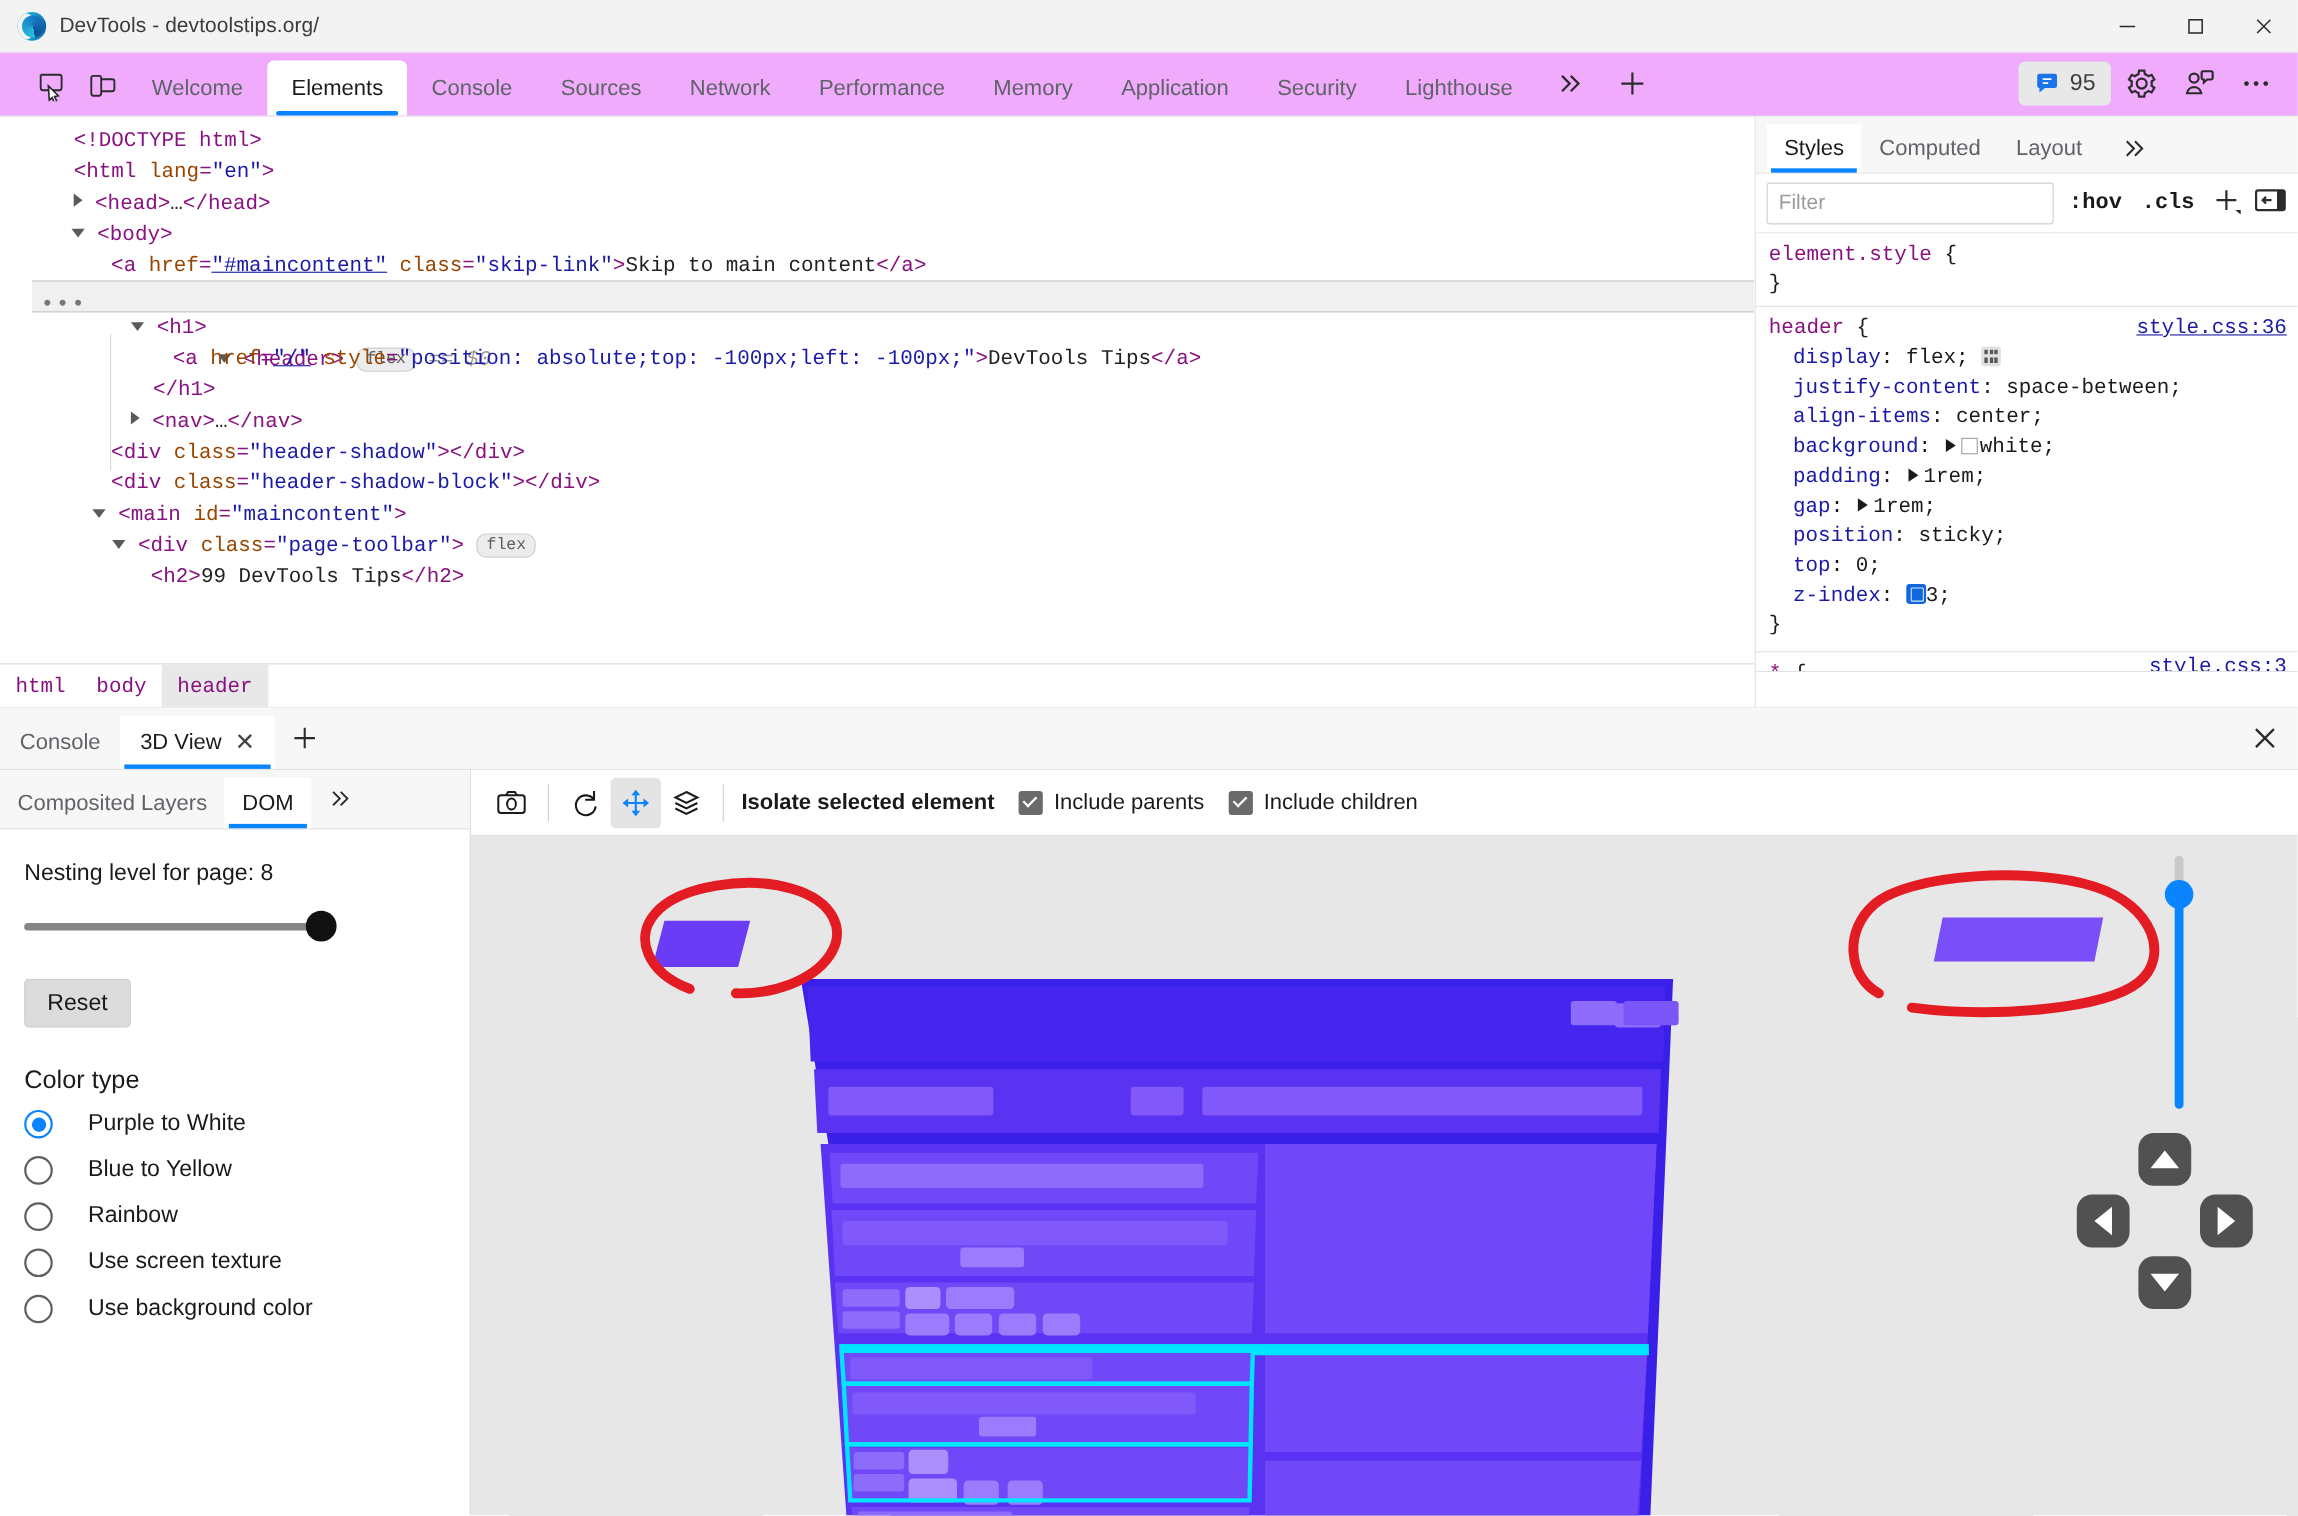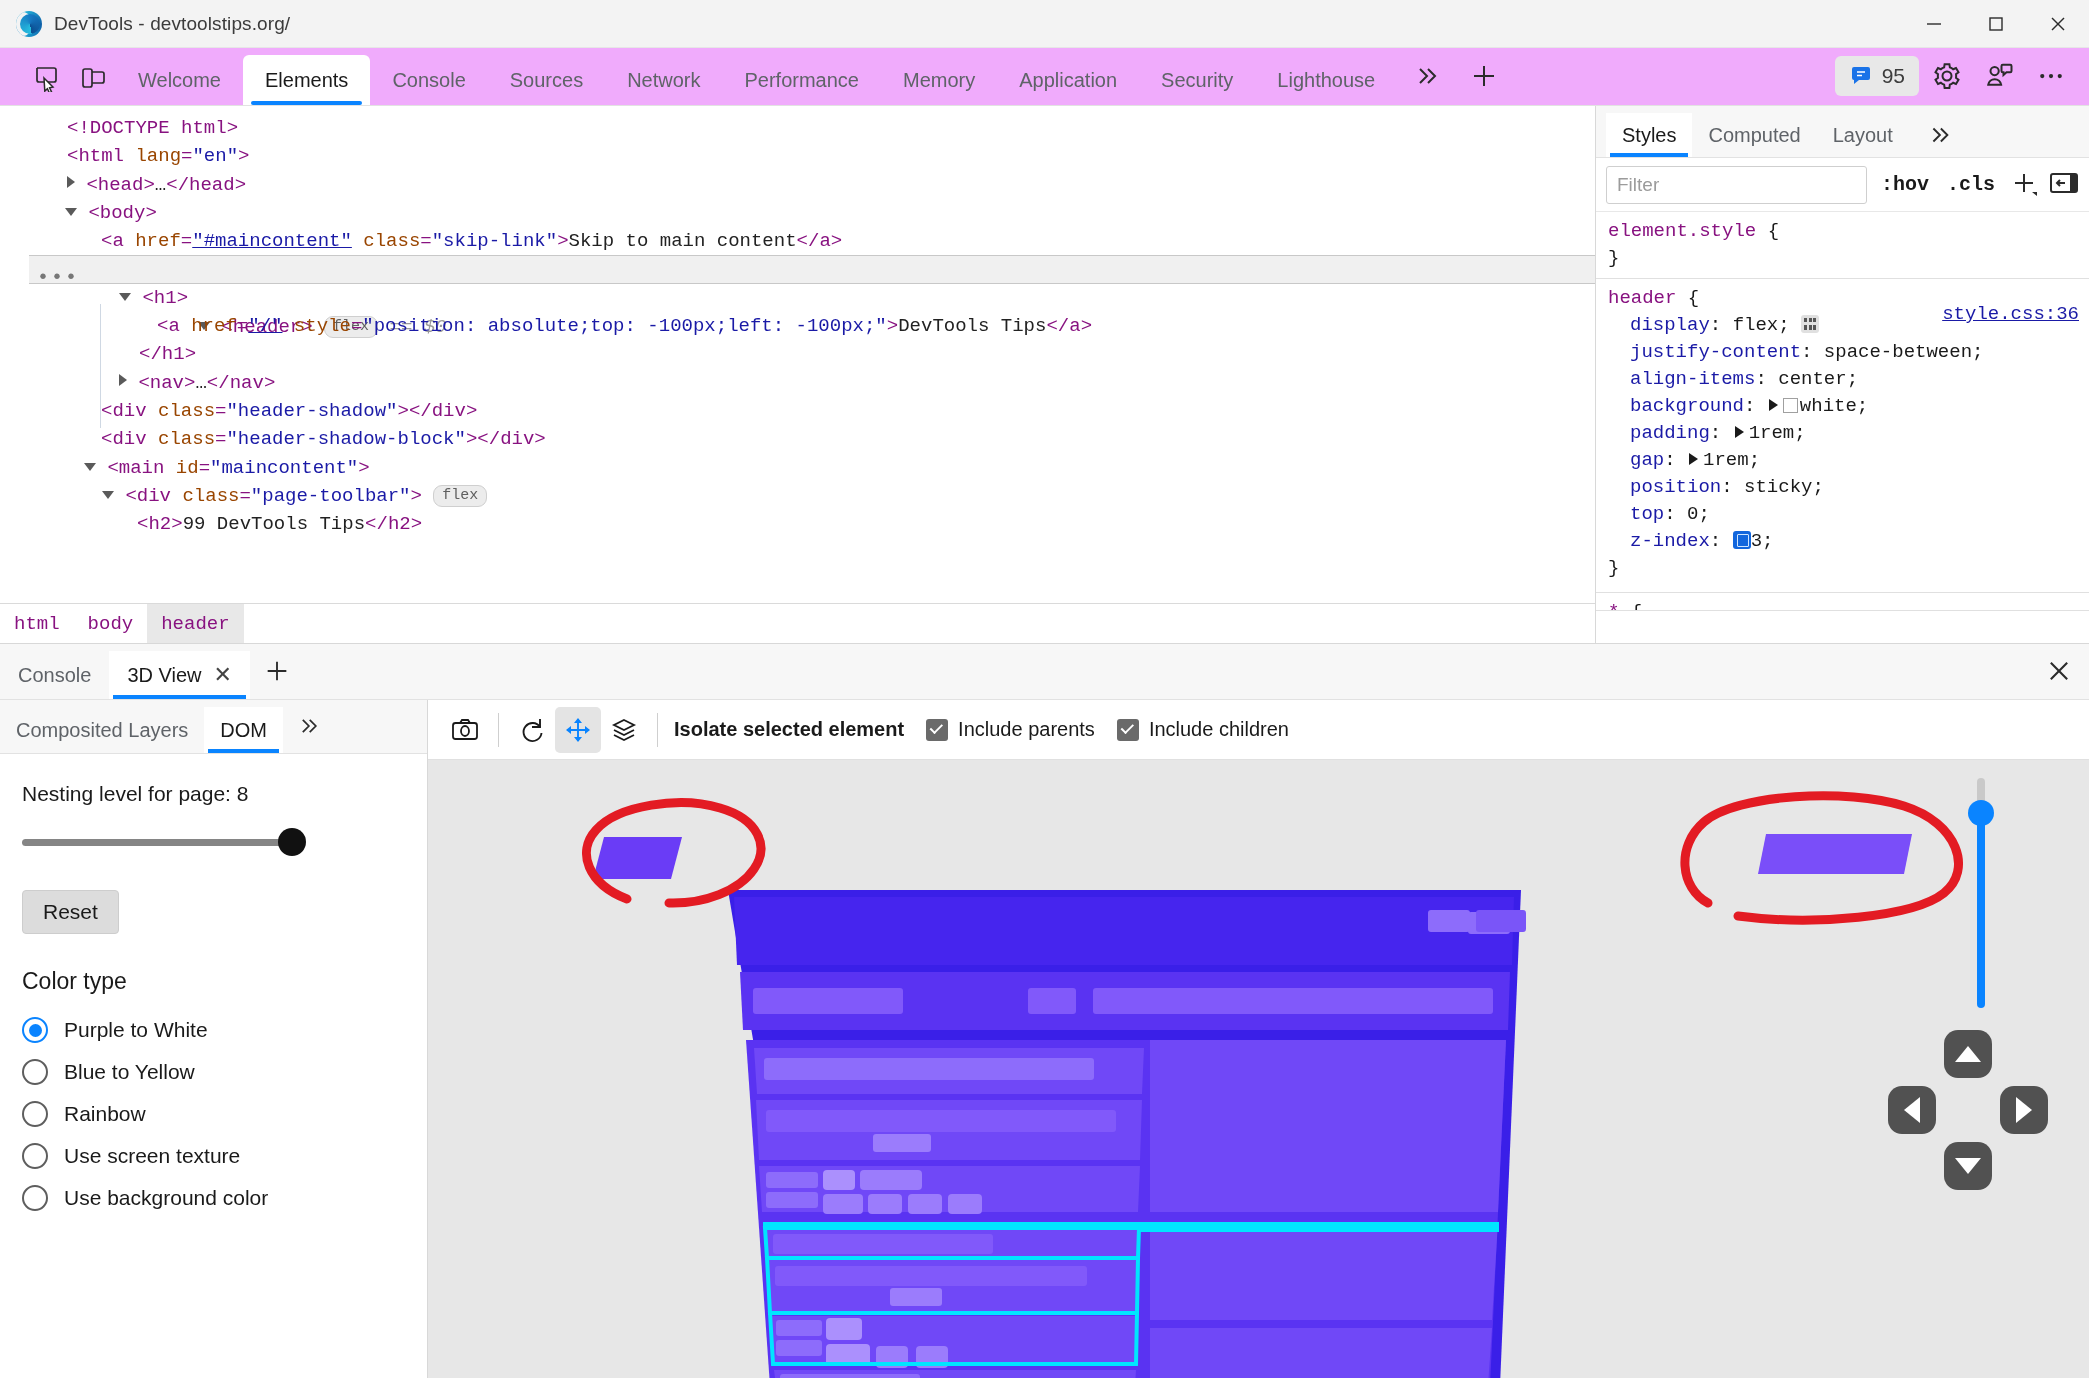--- a/index.html
+++ b/index.html
@@ -105,21 +105,21 @@
   .filter-input {
     flex:1; height:38px; border:1px solid #cfcfcf; border-radius:3px; background:#fff;
     font-size:19px; color:#9b9b9b; padding:0 10px; display:flex; align-items:center;
   }
   .tgl { font-family:"Liberation Mono", monospace; font-size:20px; color:#1a1a1a; font-weight:bold; padding:0 4px;}
   .styles-body { flex:1; overflow:hidden; font-family:"Liberation Mono", monospace; font-size:19px; line-height:27px; }
   .rule { border-bottom:1px solid #e0e0e0; padding: 6px 0 6px 12px; position:relative;}
   .sel-name { color:#881280; }
   .prop { color:#1a1aa6; padding-left:22px; }
   .pval { color:#1a1a1a; }
-  .srclink { position:absolute; right:10px; top:6px; color:#1a1aa6; text-decoration:underline; font-size:19px;margin-top:16px;}
+  .srclink { position:absolute; right:10px; top:6px; color:#1a1aa6; text-decoration:underline; font-size:19px;}
   .sw-white { display:inline-block; width:15px; height:15px; border:1px solid #a0a0a0; background:#fff; vertical-align:-2px; margin-right:2px;}
   .arrow-r { display:inline-block; width:0;height:0; border-left:9px solid #1a1a1a; border-top:6px solid transparent; border-bottom:6px solid transparent; vertical-align:0px; margin:0 5px 0 2px;}
   .flexbadge { display:inline-block; width:18px;height:18px;background:#e0e0e0;border-radius:3px;vertical-align:-3px; position:relative;}
   .flexbadge:before{content:"";position:absolute;left:3px;top:3px;width:12px;height:12px;
     background:
       linear-gradient(#555,#555) 0 0/3px 4px no-repeat,
       linear-gradient(#555,#555) 4.5px 0/3px 4px no-repeat,
       linear-gradient(#555,#555) 9px 0/3px 4px no-repeat,
       linear-gradient(#555,#555) 0 7px/3px 5px no-repeat,
       linear-gradient(#555,#555) 4.5px 7px/3px 5px no-repeat,
@@ -147,21 +147,21 @@
   .v3-controls { padding: 28px 22px; }
   .ctl-label { font-size:21px; color:#1a1a1a; margin-bottom:22px; }
   .slider-row { position:relative; height:28px; margin-bottom: 34px; }
   .slider-track { position:absolute; left:0; top:11px; width:268px; height:7px; background:#858585; border-radius:4px;}
   .slider-thumb { position:absolute; left:256px; top:0; width:28px;height:28px; border-radius:50%; background:#111;}
   .reset-btn {
     background:#dcdcdc; border:1px solid #cdcdcd; border-radius:4px; padding: 9px 20px;
     font-size:21px; color:#1a1a1a; display:inline-block;
   }
   .grp-title { font-size:23px; color:#1a1a1a; margin: 34px 0 14px; }
-  .radio-row { display:flex; align-items:center; gap:16px; height:42px; }
+  .radio-row { display:flex; align-items:flex-start; gap:32px; height:42px; }
   .radio {
     width:26px;height:26px;border-radius:50%;border:2px solid #5e5e5e; background:#fff;
     display:flex;align-items:center;justify-content:center; flex:0 0 26px;
   }
   .radio.on { border-color:#0a84ff; }
   .radio.on:after { content:""; width:13px;height:13px;border-radius:50%;background:#0a84ff; }
   .radio-label { font-size:21px; color:#1a1a1a; }
 
   .v3-main { flex:1; display:flex; flex-direction:column; overflow:hidden; }
   .v3-toolbar { height:60px; display:flex; align-items:center; gap:0; padding: 0 14px; border-bottom:1px solid #e0e0e0; background:#fff;}

